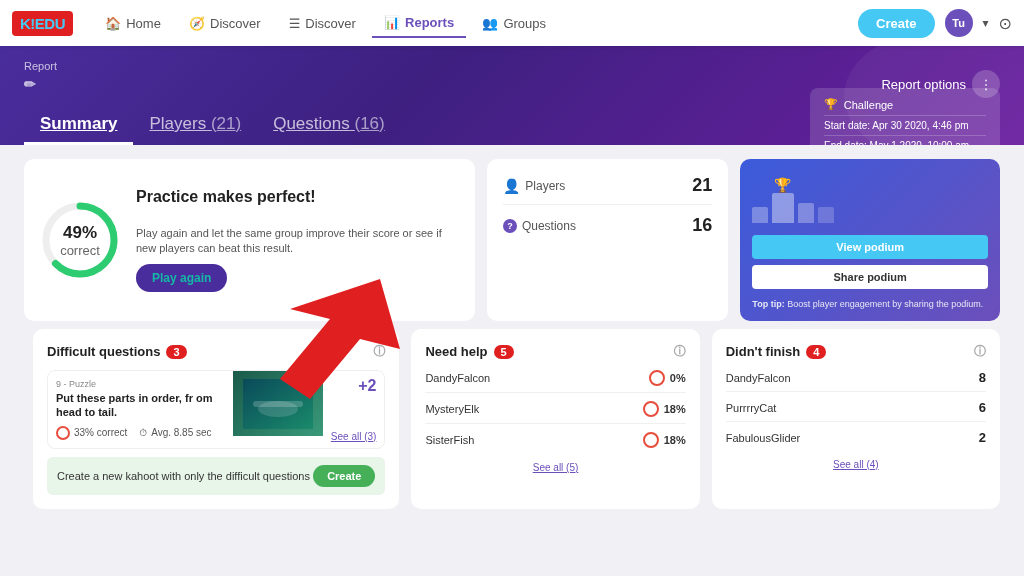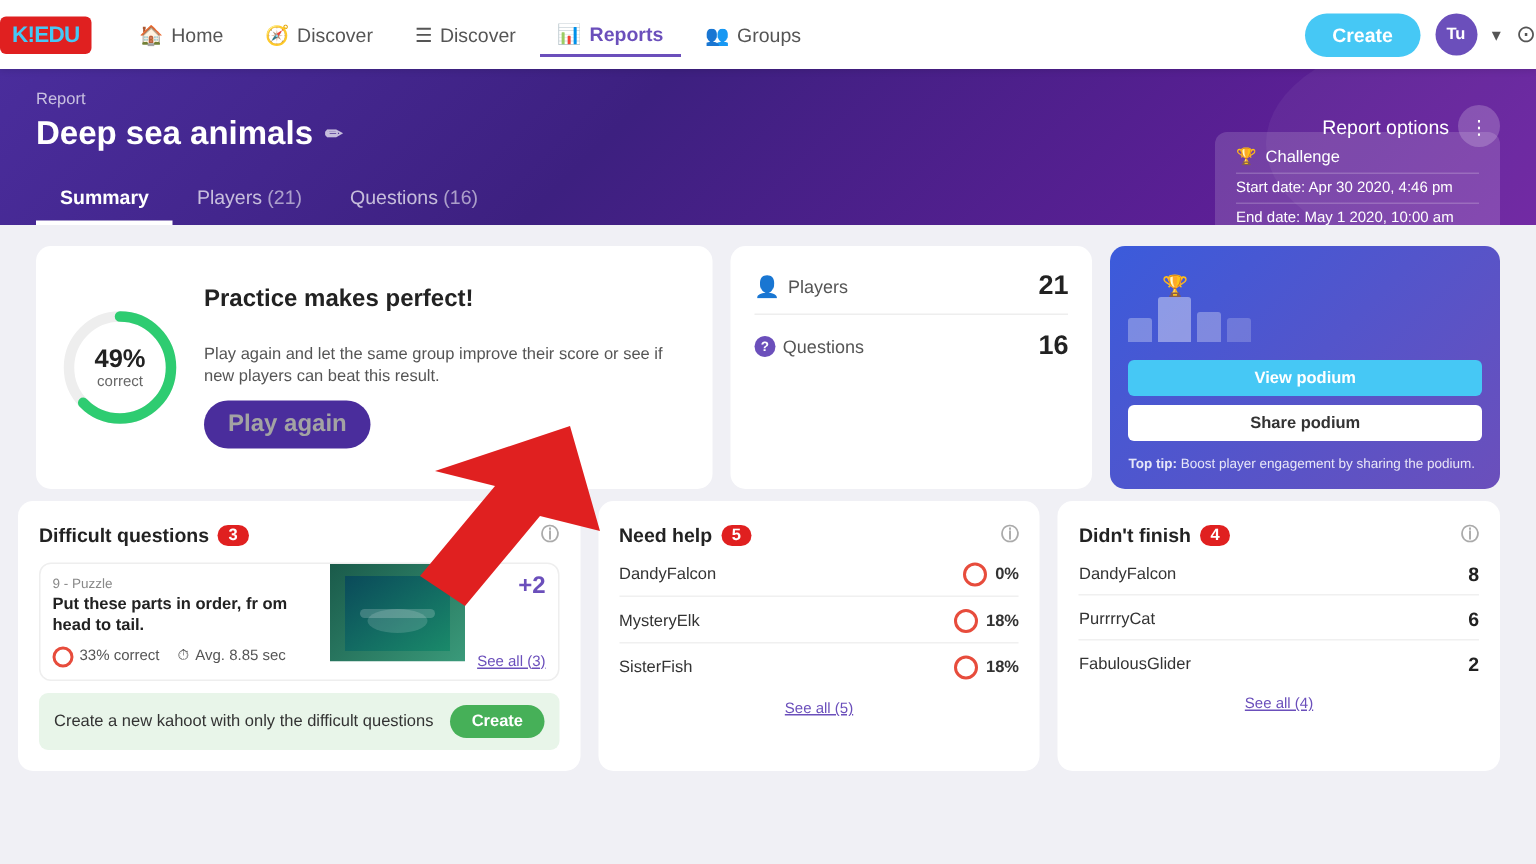--- a/index.html
+++ b/index.html
@@ -1,70 +1,70 @@
 <!DOCTYPE html>
 <html><head>
   <meta charset="utf-8">
   <style>
     * { box-sizing: border-box; margin: 0; padding: 0; }
     body { font-family: 'Segoe UI', Arial, sans-serif; background: #f0f0f5; font-size: 13px; width: 1024px; height: 576px; overflow: hidden; }
 
     
-    .navbar { background: #fff; display: flex; align-items: center; height: 46px; padding: 0 0; box-shadow: 0 1px 4px rgba(0,0,0,0.1); position: relative; z-index: 10; }
+    .navbar { background: #fff; display: flex; align-items: center; height: 46px; padding: 0 12px; box-shadow: 0 1px 4px rgba(0,0,0,0.1); position: relative; z-index: 10; }
     .logo { background: #e02020; color: #fff; font-weight: 900; font-size: 15px; padding: 4px 8px; border-radius: 4px; margin-right: 20px; letter-spacing: -0.5px; }
     .logo span { color: #46c8f5; }
     .nav-items { display: flex; align-items: center; gap: 4px; flex: 1; }
     .nav-item { display: flex; align-items: center; gap: 5px; padding: 6px 12px; border-radius: 20px; cursor: pointer; font-size: 13px; color: #555; text-decoration: none; }
     .nav-item.active { color: #6b4fbb; font-weight: 600; border-bottom: 2px solid #6b4fbb; border-radius: 0; }
     .nav-right { display: flex; align-items: center; gap: 10px; }
     .btn-create { background: #46c8f5; color: #fff; border: none; border-radius: 20px; padding: 7px 18px; font-weight: 700; font-size: 13px; cursor: pointer; }
     .avatar { background: #6b4fbb; color: #fff; border-radius: 50%; width: 28px; height: 28px; display: flex; align-items: center; justify-content: center; font-weight: 700; font-size: 11px; }
 
     
     .report-header { background: linear-gradient(135deg, #4a2d9c 0%, #3d2080 40%, #6b1fa0 100%); padding: 14px 24px 0 24px; position: relative; overflow: hidden; }
     .report-header::after { content: ''; position: absolute; right: -40px; top: -20px; width: 220px; height: 140px; background: rgba(255,255,255,0.05); border-radius: 50%; }
     .report-label { color: rgba(255,255,255,0.7); font-size: 11px; margin-bottom: 4px; }
     .report-title { color: #fff; font-size: 22px; font-weight: 800; display: flex; align-items: center; gap: 8px; margin-bottom: 14px; }
     .edit-icon { color: rgba(255,255,255,0.7); font-size: 14px; cursor: pointer; }
     .report-options-btn { position: absolute; right: 24px; top: 24px; display: flex; align-items: center; gap: 6px; color: #fff; font-size: 13px; cursor: pointer; }
     .options-dot-btn { background: rgba(255,255,255,0.2); border-radius: 50%; width: 28px; height: 28px; display: flex; align-items: center; justify-content: center; }
     .tabs { display: flex; gap: 0; }
-    .tab { padding: 8px 16px; color: rgba(255,255,255,0.7); font-size: 13px; cursor: pointer; border-bottom: 3px solid transparent; }
+    .tab { padding: 8px 16px; color: rgba(255,255,255,0.7); font-size: 17px; cursor: pointer; border-bottom: 3px solid transparent; text-decoration: underline; }
     .tab.active { color: #fff; font-weight: 700; border-bottom: 3px solid #fff; }
     .tab-count { font-weight: 400; opacity: 0.8; }
     .side-info-row { display: flex; align-items: center; gap: 6px; color: #fff; font-size: 11px; margin-bottom: 4px; }
     .side-info-row:last-child { margin-bottom: 0; }
 
     
     .cards-row1 { display: flex; gap: 12px; padding: 14px 24px 8px 24px; }
     .card { background: #fff; border-radius: 10px; padding: 16px; }
     .card-practice { flex: 1.6; display: flex; align-items: center; gap: 16px; }
     .circle-chart { width: 80px; height: 80px; position: relative; flex-shrink: 0; }
     .circle-chart svg { width: 80px; height: 80px; }
     .circle-label { position: absolute; top: 50%; left: 50%; transform: translate(-50%,-50%); text-align: center; }
     .circle-percent { font-size: 17px; font-weight: 800; color: #222; }
-    .circle-text { font-size: 10px; color: #666; }
+    .circle-text { font-size: 13px; color: #666; }
     .practice-text h3 { font-size: 16px; font-weight: 800; color: #222; margin-bottom: 20px; }
     .practice-text p { font-size: 11px; color: #555; line-height: 1.4; margin-bottom: 8px; }
-    .btn-play { background: #4a2d9c; color: #a3a3a3; border: none; border-radius: 20px; padding: 7px 16px; font-weight: 700; font-size: 16px; cursor: pointer; }
+    .btn-play { background: #4a2d9c; color: #14b8a6; border: none; border-radius: 20px; padding: 7px 16px; font-weight: 700; font-size: 12px; cursor: pointer; }
     .card-stats { flex: 0.8; display: flex; flex-direction: column; gap: 10px; }
     .stat-row { display: flex; align-items: center; justify-content: space-between; padding-bottom: 8px; border-bottom: 1px solid #eee; }
     .stat-row:last-child { border-bottom: none; padding-bottom: 0; }
     .stat-label { color: #555; font-size: 12px; display: flex; align-items: center; gap: 5px; }
     .stat-value { font-size: 18px; font-weight: 800; color: #222; }
     .icon-people { color: #6b4fbb; font-size: 14px; }
     .icon-question { background: #6b4fbb; color: #fff; border-radius: 50%; width: 14px; height: 14px; font-size: 9px; display: inline-flex; align-items: center; justify-content: center; font-weight: 700; }
     .card-podium { flex: 0.9; background: linear-gradient(135deg, #3b5bdb 0%, #6b4fbb 100%); border-radius: 10px; padding: 12px; position: relative; display: flex; flex-direction: column; gap: 6px; }
     .btn-view-podium { background: #46c8f5; color: #fff; border: none; border-radius: 4px; padding: 6px 10px; font-size: 11px; font-weight: 700; cursor: pointer; width: 100%; }
     .btn-share-podium { background: #fff; color: #333; border: none; border-radius: 4px; padding: 6px 10px; font-size: 11px; font-weight: 700; cursor: pointer; width: 100%; }
     .tip-text { font-size: 9px; color: rgba(255,255,255,0.85); }
     .tip-text strong { font-weight: 700; }
 
     
-    .cards-row2 { display: flex; gap: 12px; padding: 0 24px 14px 12px; }
+    .cards-row2 { display: flex; gap: 12px; padding: 0 24px 14px 33px; }
     .card-bottom { background: #fff; border-radius: 10px; padding: 14px; flex: 1; }
     .card-bottom-title { font-size: 13px; font-weight: 700; color: #222; margin-bottom: 10px; display: flex; align-items: center; gap: 6px; }
     .badge { background: #e02020; color: #fff; border-radius: 12px; padding: 1px 7px; font-size: 11px; font-weight: 700; }
     .help-icon { color: #aaa; font-size: 12px; margin-left: auto; cursor: pointer; }
     .difficult-card-inner { border: 1px solid #eee; border-radius: 8px; overflow: hidden; margin-bottom: 8px; }
     .difficult-card-top { display: flex; align-items: stretch; justify-content: center; }
     .difficult-card-info { flex: 1; padding: 8px; }
     .q-label { font-size: 9px; color: #888; margin-bottom: 2px; }
     .q-text { font-size: 11px; font-weight: 600; color: #222; line-height: 1.3; margin-bottom: 6px; }
     .q-thumb { width: 90px; height: 65px; background: #2a7a6a; flex-shrink: 0; position: relative; overflow: hidden; }
@@ -124,21 +124,20 @@
     <div class="avatar">Tu</div>
     <span style="font-size:12px;color:#555;">▾</span>
     <span style="font-size:16px;color:#555;">⊙</span>
   </div>
 </div>
 
 <div class="report-header" style="position:relative;">
   <div style="display:flex; flex-direction:column; max-width: 540px;">
     <div class="report-label">Report</div>
     <div class="report-title">
-      <span>Deep sea animals</span>
       <span class="edit-icon">✏</span>
     </div>
     <div class="tabs">
       <div class="tab active">
         <span>Summary</span>
       </div>
       <div class="tab">
         <span>Players</span>
         <span class="tab-count"> (<span>21</span>)</span>
       </div>

